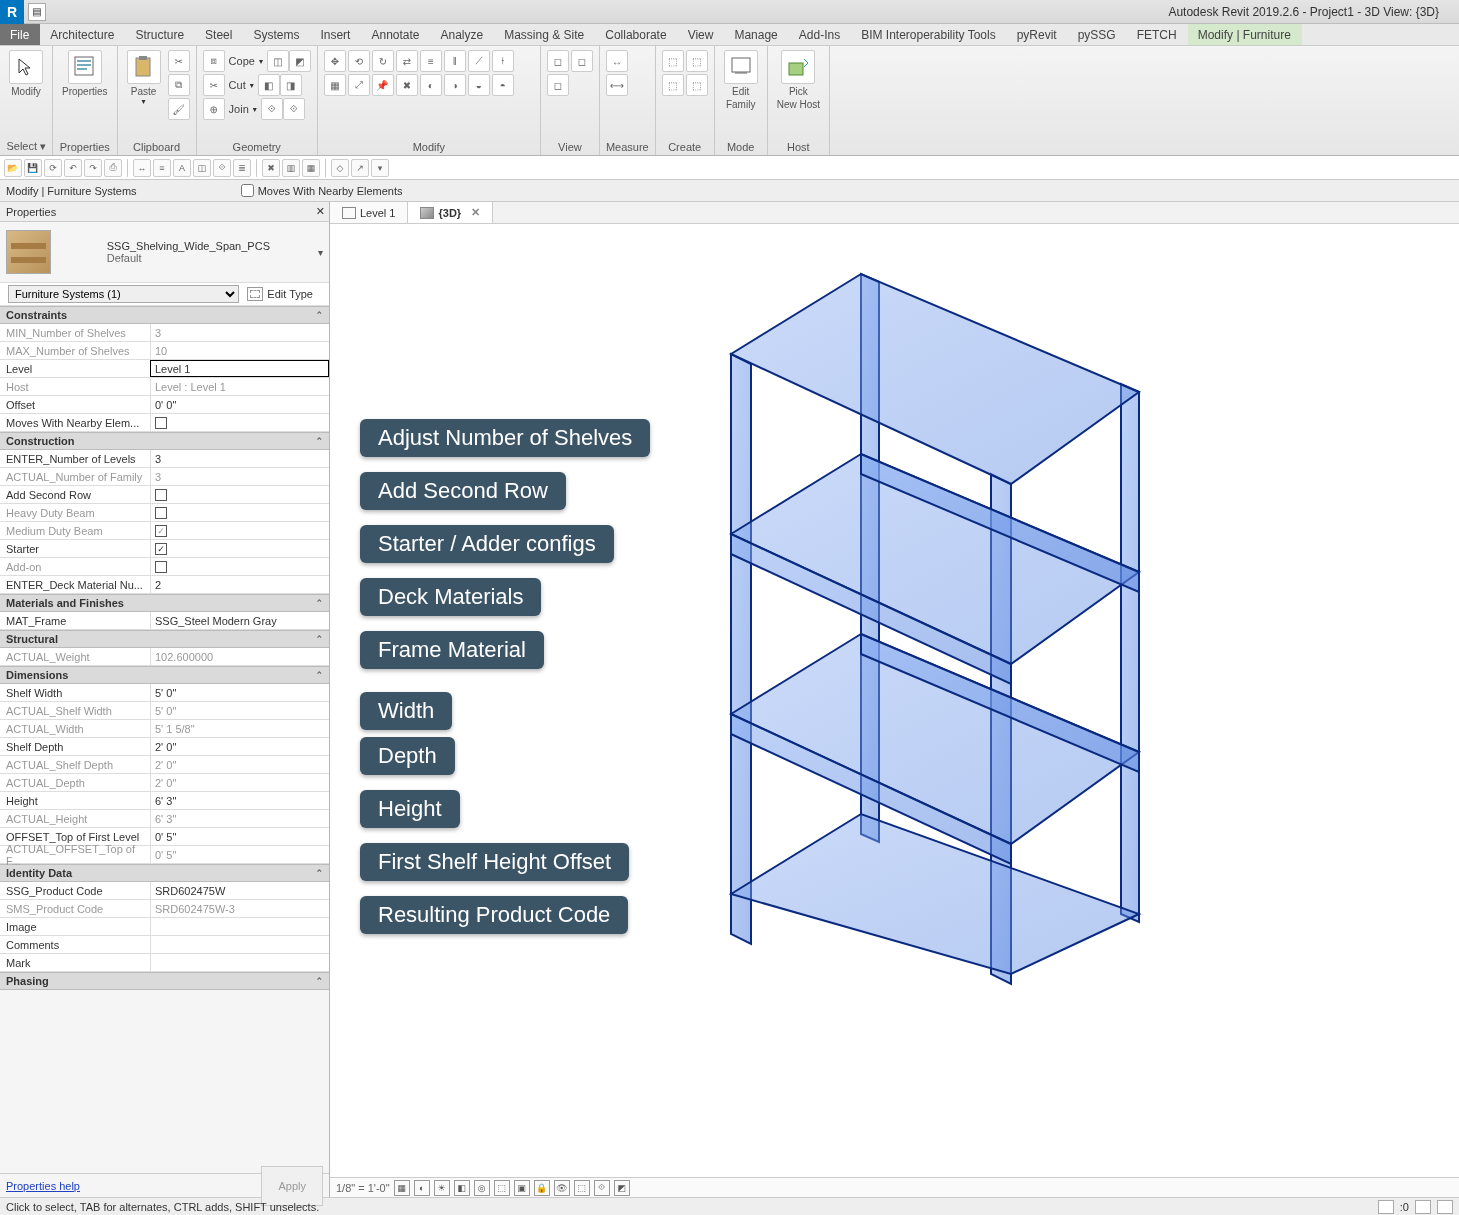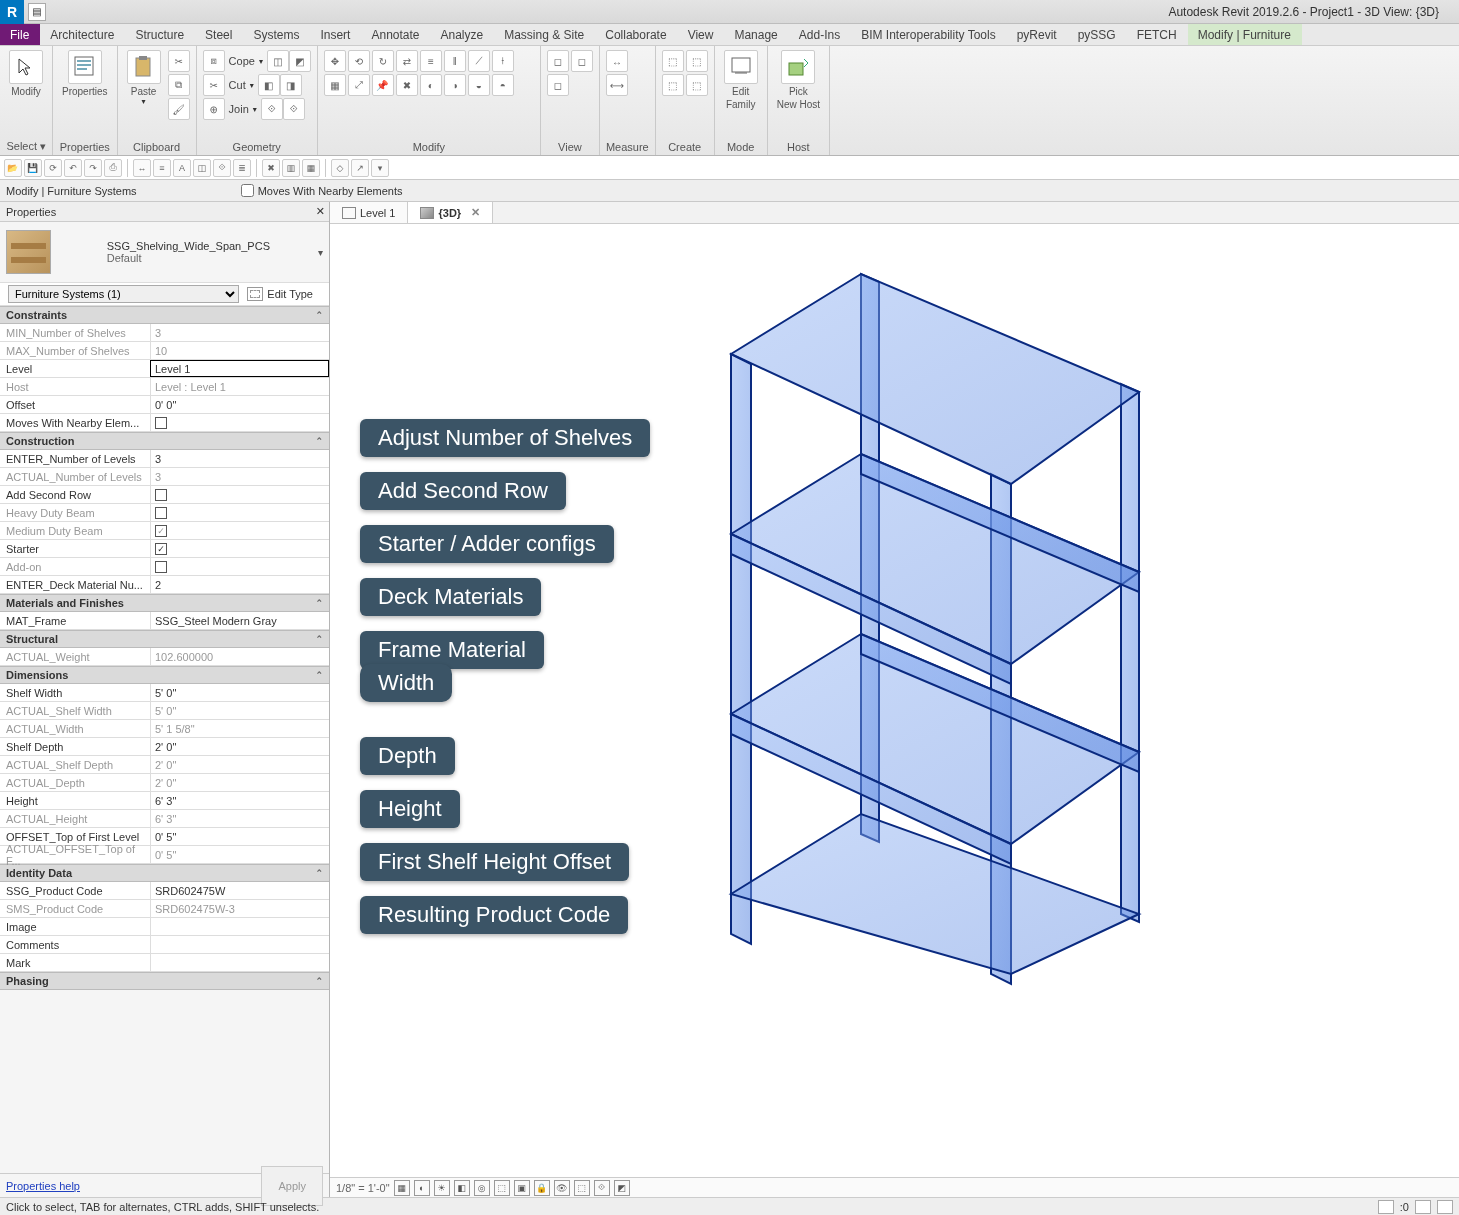--- a/index.html
+++ b/index.html
@@ -7,21 +7,21 @@
 
   
   .titlebar { height: 24px; background: linear-gradient(#e4e4e4,#d9d9d9); display: flex; align-items: center; border-bottom: 1px solid #bdbdbd; }
   .titlebar .app-icon { width: 24px; height: 24px; background: #0076c0; color: #fff; font-weight: bold; font-size: 14px; text-align: center; line-height: 24px; margin-right: 4px; }
   .titlebar .qa-icon { width:18px; height:18px; border:1px solid #aaa; margin-right:2px; background:#fff; display:flex;align-items:center;justify-content:center;font-size:10px;}
   .titlebar .title-text { margin-left: auto; margin-right: 20px; font-size: 12px; color: #333; }
 
   
   .menu-tabs { height: 22px; background: #e9e9e9; display: flex; align-items: stretch; border-bottom:1px solid #ccc; }
   .menu-tabs .mt { padding: 0 10px; line-height: 22px; font-size: 12px; color: #444; cursor: pointer; border-right:1px solid transparent; }
-  .menu-tabs .mt.file { background:#701a75; color:#fff; }
+  .menu-tabs .mt.file { background:#737373; color:#fff; }
   .menu-tabs .mt.active { background:#d5e9cc; }
 
   
   .ribbon { height: 110px; background: linear-gradient(#f4f4f4,#e6e6e6); display:flex; border-bottom:1px solid #b5b5b5; }
   .ribbon .panel { display:flex; flex-direction:column; border-right:1px solid #c9c9c9; padding:4px 6px 2px 6px; }
   .ribbon .panel .ptitle { text-align:center; font-size:11px; color:#555; margin-top:auto; padding-top:2px; }
   .ribbon .btnv { display:flex; flex-direction:column; align-items:center; margin:0 3px; }
   .ribbon .btnv .ic { width:34px; height:34px; background:#fff; border:1px solid #ccc; border-radius:2px; position:relative; display:flex;align-items:center;justify-content:center;}
   .ribbon .btnv .lbl { font-size:10px; text-align:center; line-height:11px; margin-top:2px; color:#555;}
   .ribbon .row-icons { display:flex; flex-wrap:wrap; gap:2px; align-items:flex-start; }
@@ -387,21 +387,21 @@
       <div class="pgroup-head">
           <span>Construction</span>
           <span class="caret">⌃</span>
         </div>
       <div id="g-construction">
           <div class="prow">
             <div class="lbl">ENTER_Number of Levels</div>
             <div class="val">3</div>
           </div>
           <div class="prow dim">
-            <div class="lbl">ACTUAL_Number of Levels</div>
+            <div class="lbl">ACTUAL_Number of Family</div>
             <div class="val">3</div>
           </div>
           <div class="prow">
             <div class="lbl">Add Second Row</div>
             <div class="val">
               <span class="chkbox"></span>
             </div>
           </div>
           <div class="prow dim">
             <div class="lbl">Heavy Duty Beam</div>
@@ -586,21 +586,21 @@
           <path d="M200 220 L478 338 L478 358 L200 240 Z"></path>
           <path d="M200 400 L478 518 L478 538 L200 420 Z"></path>
         </g>
       </svg>
 
       <div class="annot" style="top:195px;left:30px;">Adjust Number of Shelves</div>
       <div class="annot" style="top:248px;left:30px;">Add Second Row</div>
       <div class="annot" style="top:301px;left:30px;">Starter / Adder configs</div>
       <div class="annot" style="top:354px;left:30px;">Deck Materials</div>
       <div class="annot" style="top:407px;left:30px;">Frame Material</div>
-      <div class="annot" style="top:440px;left:30px;border-radius:10px;">Width</div>
+      <div class="annot" style="top:468px;left:30px;">Width</div>
       <div class="annot" style="top:513px;left:30px;">Depth</div>
       <div class="annot" style="top:566px;left:30px;">Height</div>
       <div class="annot" style="top:619px;left:30px;">First Shelf Height Offset</div>
       <div class="annot" style="top:672px;left:30px;">Resulting Product Code</div>
     </div>
 
     <div class="vcbar">
       <span>1/8" = 1'-0"</span>
       <div class="vc-ic">▦</div>
       <div class="vc-ic">◐</div>

